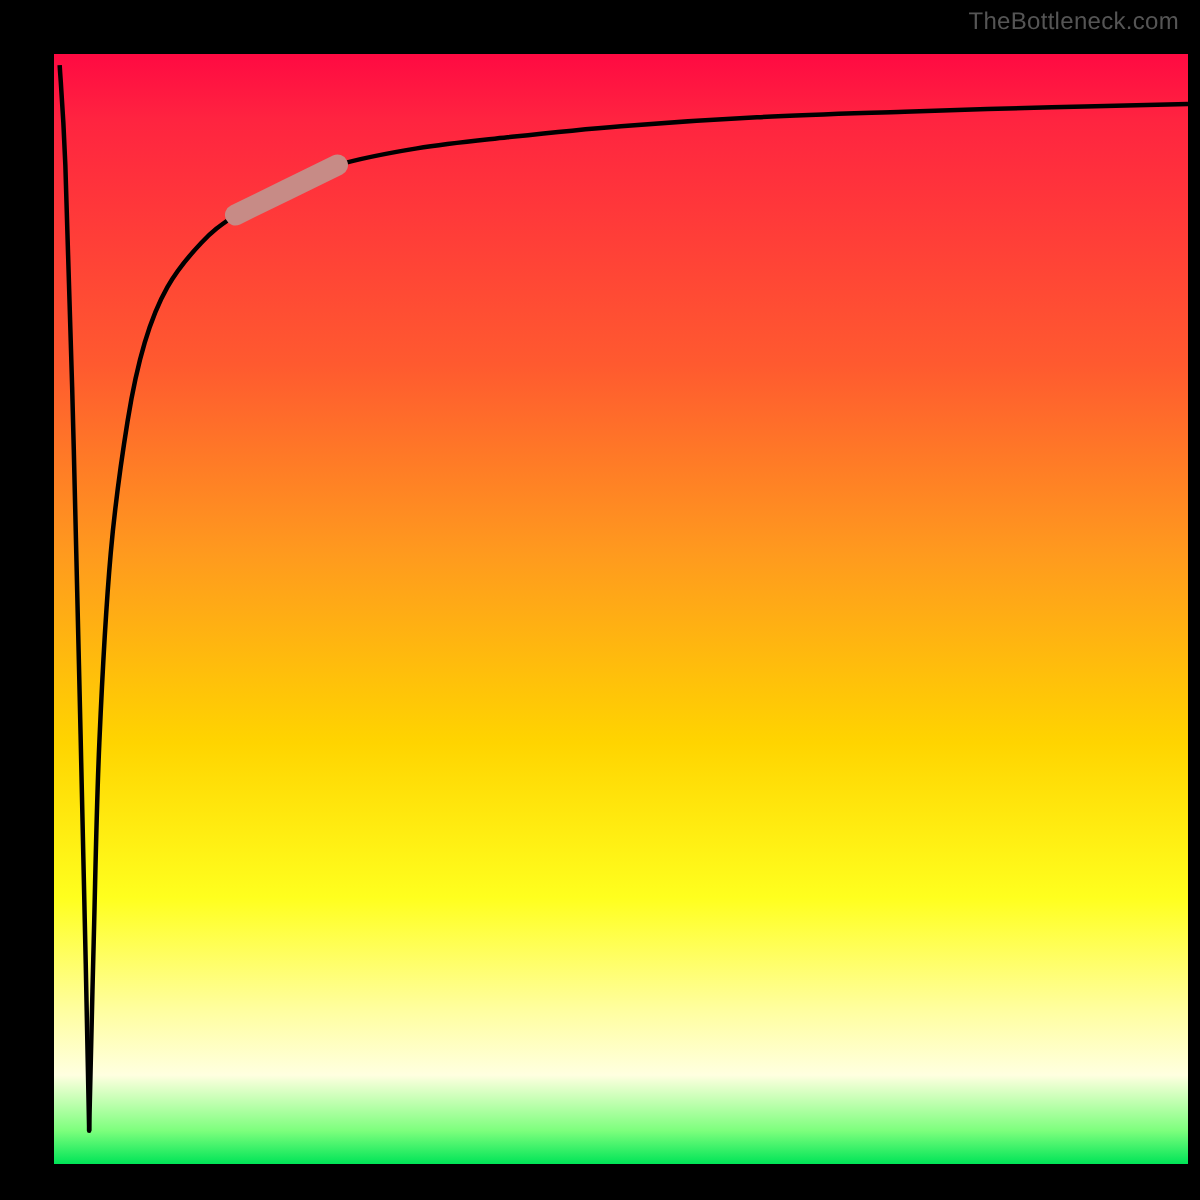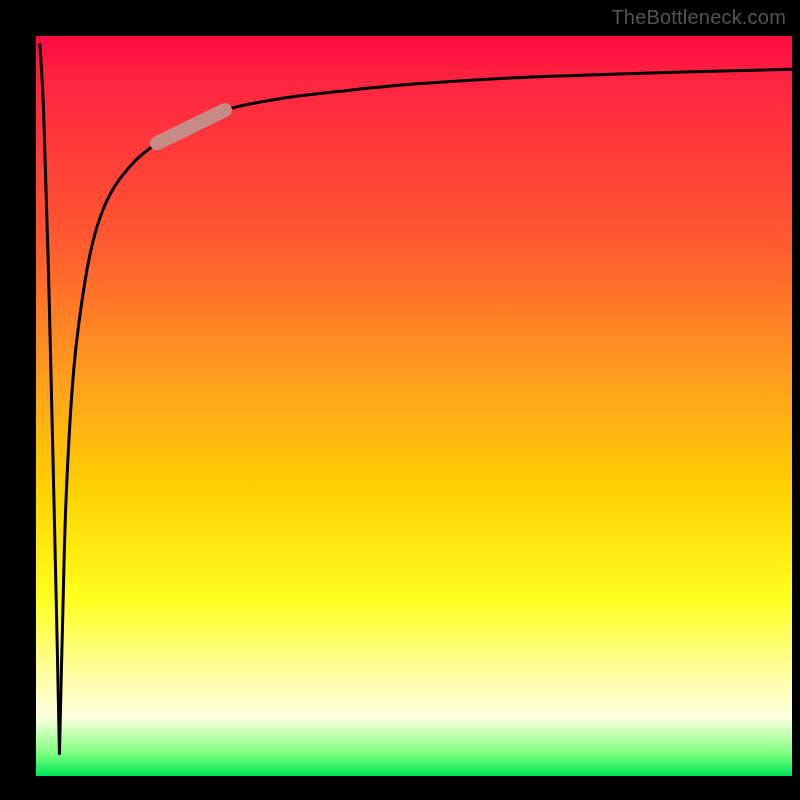--- a/index.html
+++ b/index.html
@@ -15,21 +15,21 @@
     position: relative;
     width: 800px;
     height: 800px;
     background: #000;
   }
   .watermark {
     position: absolute;
     top: 6px;
     right: 14px;
     color: #555;
-    font-size: 20px;
+    font-size: 16px;
     font-weight: 500;
     letter-spacing: 0.2px;
     user-select: none;
   }
   .plot {
     position: absolute;
     left: 36px;
     top: 36px;
     width: 756px;  
     height: 740px; 

